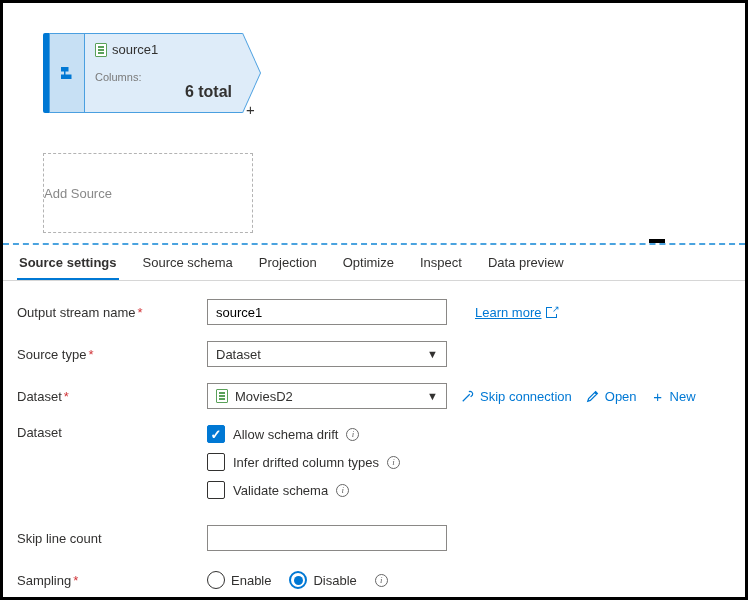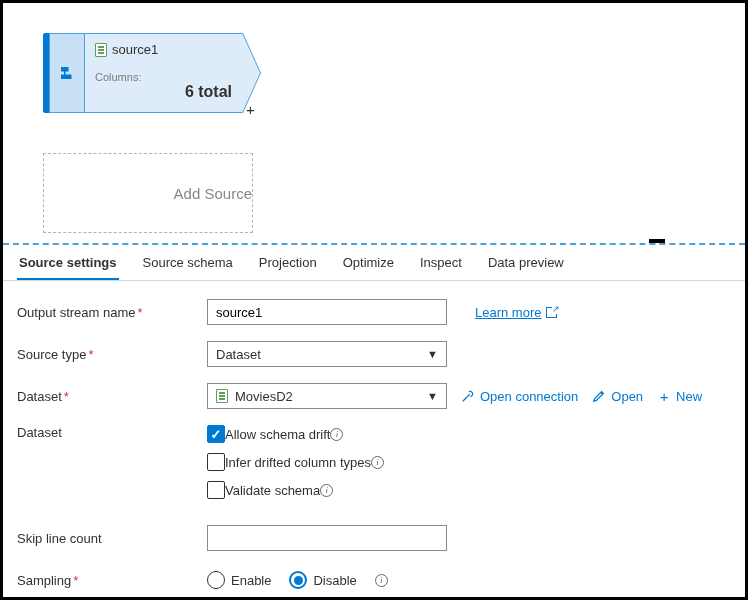--- a/index.html
+++ b/index.html
@@ -79,23 +79,23 @@
   }
   .add-source {
     position: absolute;
     top: 150px;
     left: 40px;
     width: 210px;
     height: 80px;
     border: 1px dashed #b3b3b3;
     display: flex;
     align-items: center;
-    justify-content: flex-end;
+    justify-content: flex-start;
     color: #888;
-    font-size: 15px;
+    font-size: 13px;
     cursor: pointer;
     background: #fff;
   }
   .divider {
     border-top: 2px dashed #4aa3df;
     position: relative;
   }
   .divider::after {
     content: "";
     position: absolute;
@@ -180,21 +180,21 @@
   .dataset-actions {
     display: flex;
     align-items: center;
     gap: 14px;
     margin-left: 14px;
     color: #0078d4;
     font-size: 13px;
   }
   .ds-action { display: inline-flex; align-items: center; gap: 5px; cursor: pointer; }
   .ds-icon { width: 14px; height: 14px; display:inline-flex; align-items:center; justify-content:center; }
-  .checkbox-row { display: flex; align-items: center; margin-bottom: 10px; }
+  .checkbox-row { display: flex; align-items: center; gap: 8px; margin-bottom: 10px; }
   .chk {
     width: 18px; height: 18px;
     border: 1px solid #323130;
     border-radius: 2px;
     display: inline-flex;
     align-items: center;
     justify-content: center;
     background: #fff;
     cursor: pointer;
   }
@@ -290,21 +290,21 @@
         </span>
         <span class="chev">▼</span>
       </div>
       <div class="dataset-actions">
         <span class="ds-action">
           <span class="ds-icon">
             <svg viewBox="0 0 16 16" width="14" height="14" stroke="#0078d4" fill="none" stroke-width="1.4">
                 <path d="M2 14 L10 6 M9 3 a3 3 0 0 1 4 4 L11 9"></path>
               </svg>
           </span>
-          <span>Open connection</span>
+          <span>Skip connection</span>
         </span>
         <span class="ds-action">
           <span class="ds-icon">
             <svg viewBox="0 0 16 16" width="14" height="14" stroke="#0078d4" fill="none" stroke-width="1.4">
                 <path d="M2 14 L3 11 L11 3 L13 5 L5 13z M10 4 L12 6"></path>
               </svg>
           </span>
           <span>Open</span>
         </span>
         <span class="ds-action">

